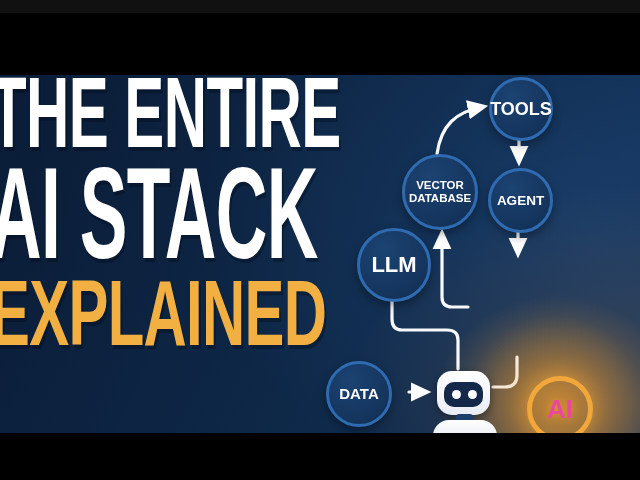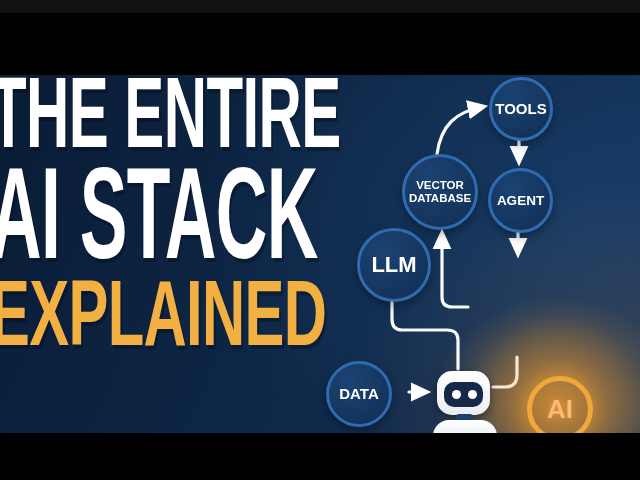--- a/index.html
+++ b/index.html
@@ -34,35 +34,35 @@
   svg.wires{position:absolute;left:0;top:0;z-index:5;}
   
   .node{
     position:absolute;border-radius:50%;
     border:3.5px solid #2f6bb0;
     background:radial-gradient(circle at 35% 28%,#1c4373 0%,#14345c 70%,#112c50 100%);
     color:#fff;font-weight:700;display:flex;align-items:center;justify-content:center;
     text-align:center;z-index:8;box-shadow:0 4px 10px rgba(0,0,0,.35);
   }
   .node .lbl{line-height:1.12;}
-  .n-tools        {left:489px;top:64px; width:58px;height:58px;font-size:15px;}
+  .n-tools        {left:489px;top:64px; width:58px;height:58px;font-size:18px;}
   .n-vectordb     {left:402px;top:141px;width:70px;height:70px;font-size:11.5px;text-align:center;}
   .n-agent        {left:488px;top:155px;width:59px;height:59px;font-size:13.5px;}
   .n-llm          {left:357px;top:215px;width:68px;height:68px;font-size:22px;}
   .n-orchestration{left:468px;top:245px;width:97px;height:97px;font-size:11px;letter-spacing:-.3px;}
   .n-data         {left:326px;top:348px;width:60px;height:60px;font-size:15px;}
   
   .ai-glow{
     position:absolute;left:465px;top:301px;width:180px;height:180px;z-index:6;
     background:radial-gradient(circle,rgba(244,158,44,.45) 0%,rgba(244,158,44,0) 70%);
     border-radius:50%;
   }
   .ai-badge{
     position:absolute;left:527px;top:363px;width:56px;height:56px;border-radius:50%;
-    border:5px solid #f2a73b;color:#fdba74;font-weight:700;font-size:26px;
+    border:5px solid #f2a73b;color:#ec4899;font-weight:700;font-size:26px;
     display:flex;align-items:center;justify-content:center;z-index:9;
     box-shadow:0 0 22px rgba(242,167,59,.55);
     text-shadow:0 0 8px rgba(242,167,59,.6);
   }
   
   .robot{position:absolute;left:0;top:0;z-index:9;}
   .robot .head{
     position:absolute;left:437px;top:358px;width:53px;height:44px;border-radius:15px;
     background:linear-gradient(180deg,#ffffff 0%,#e9edf3 100%);
     box-shadow:0 3px 8px rgba(0,0,0,.4);

